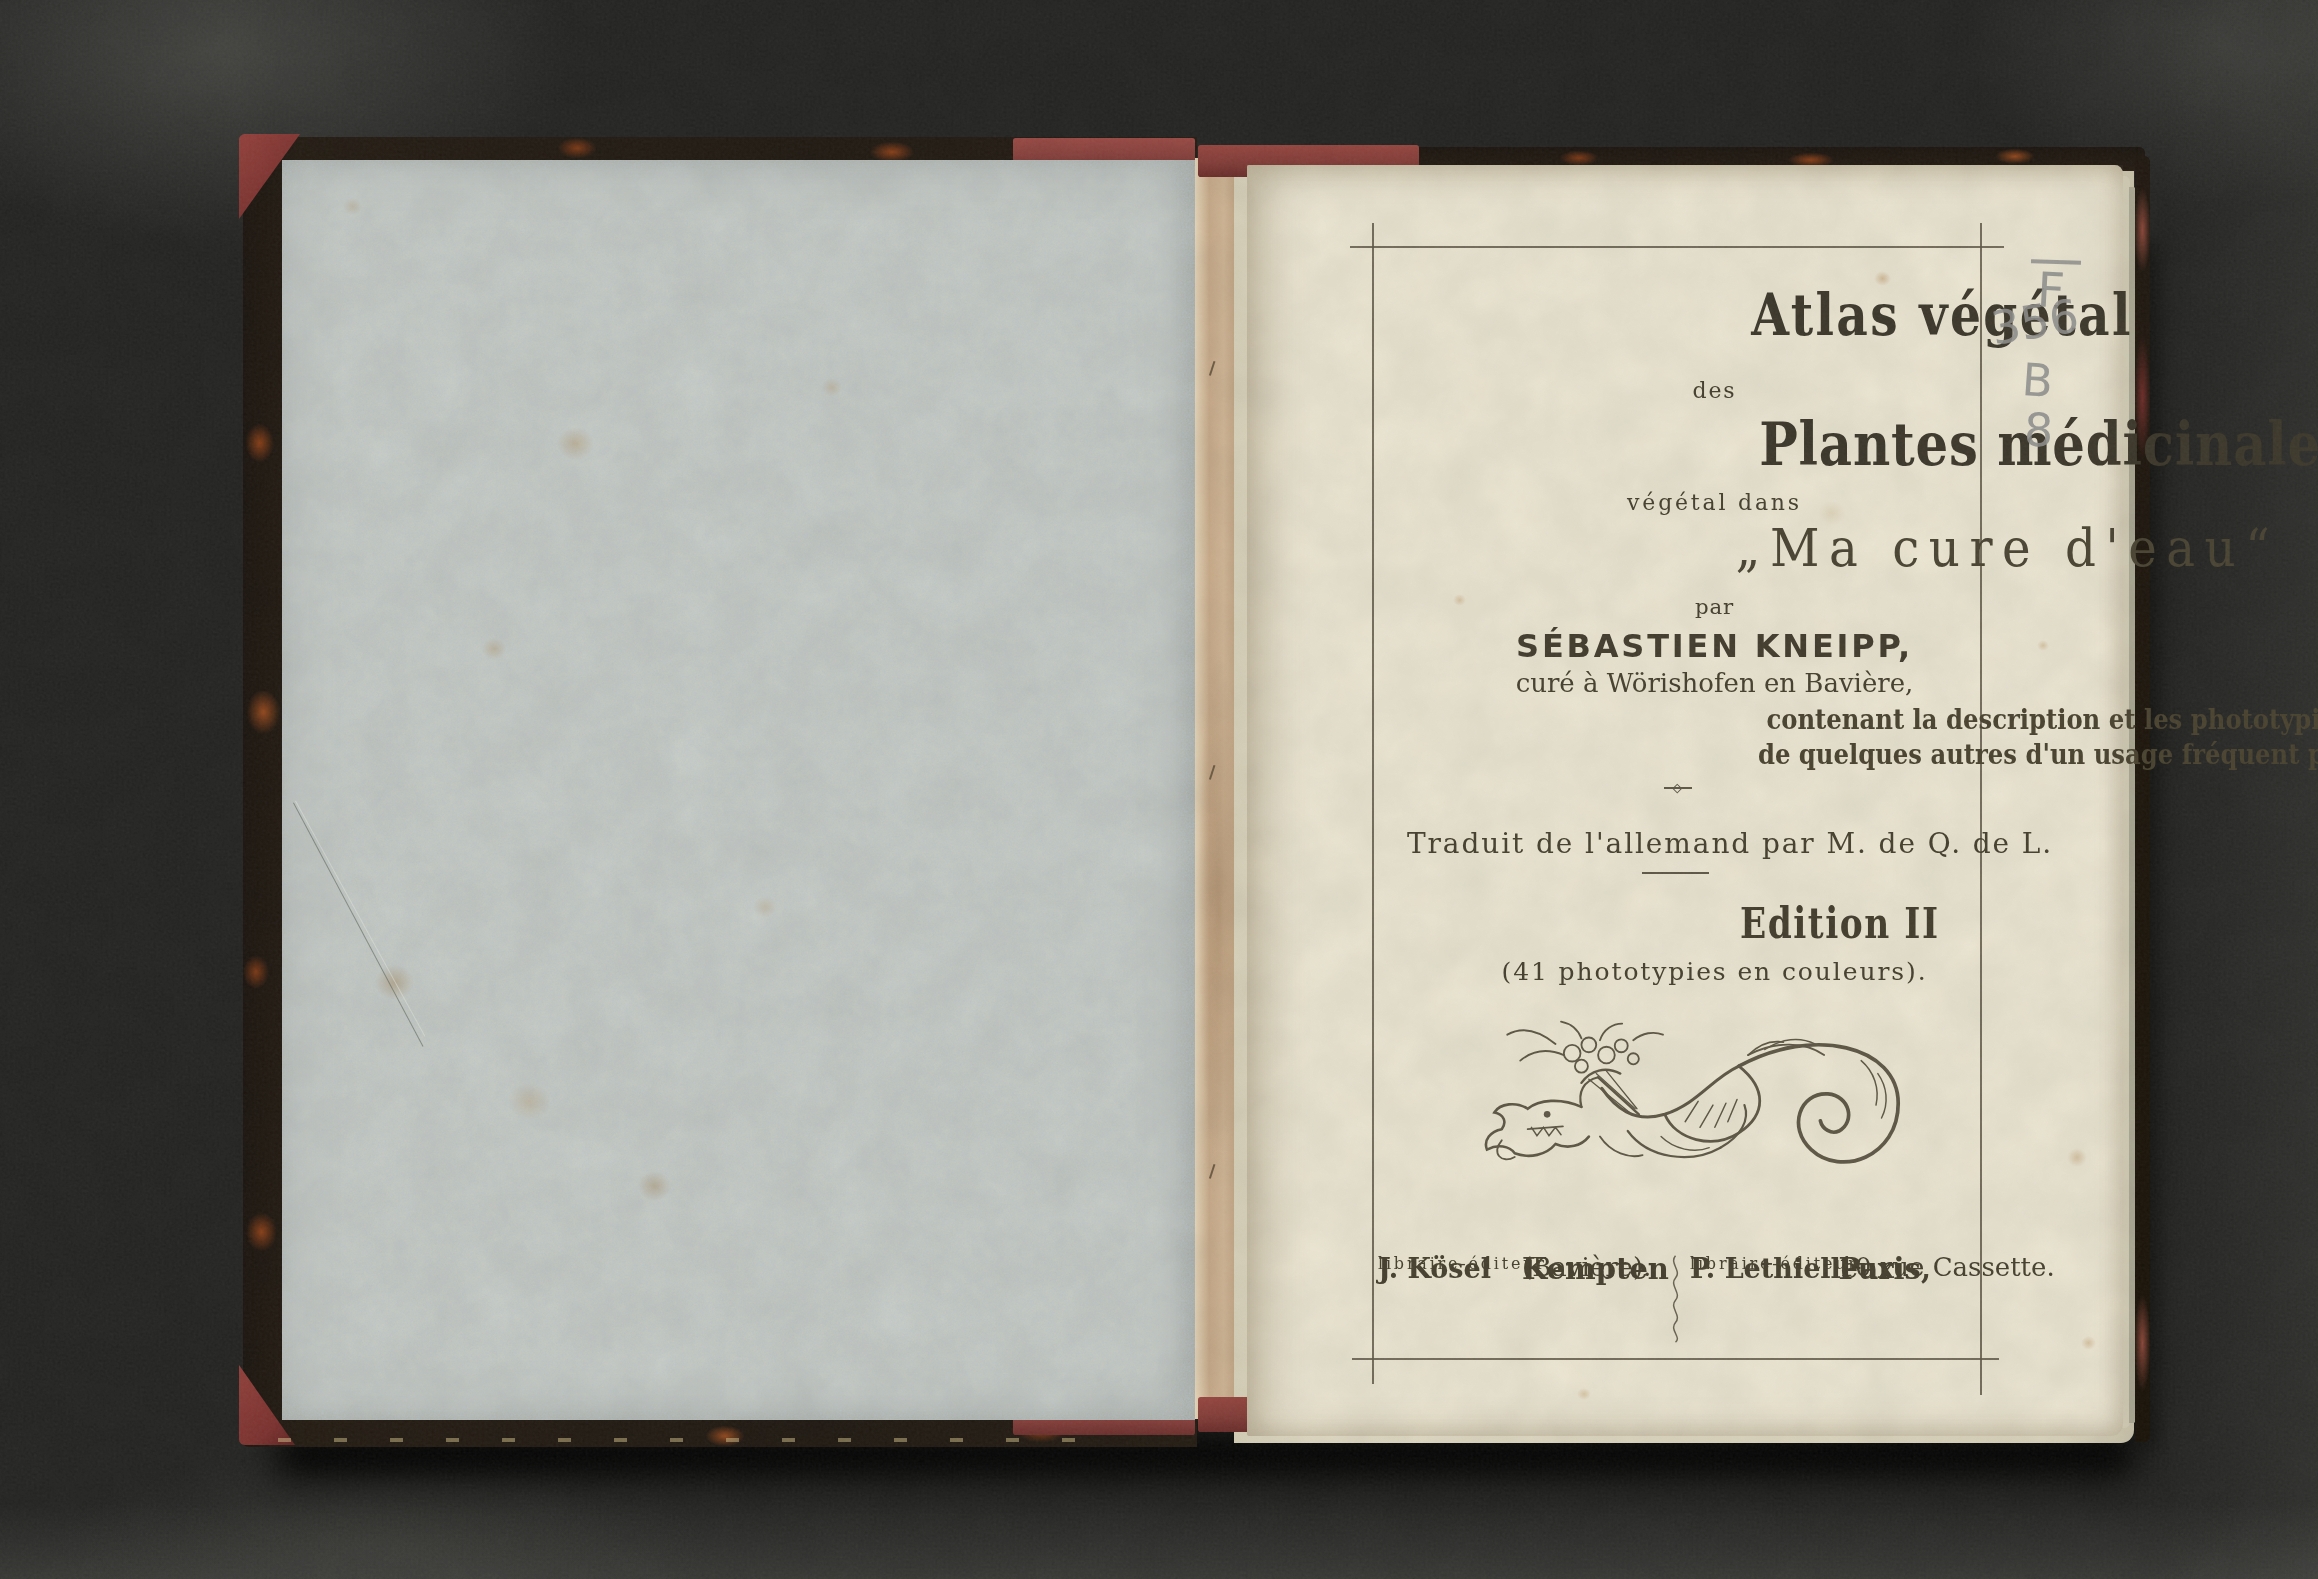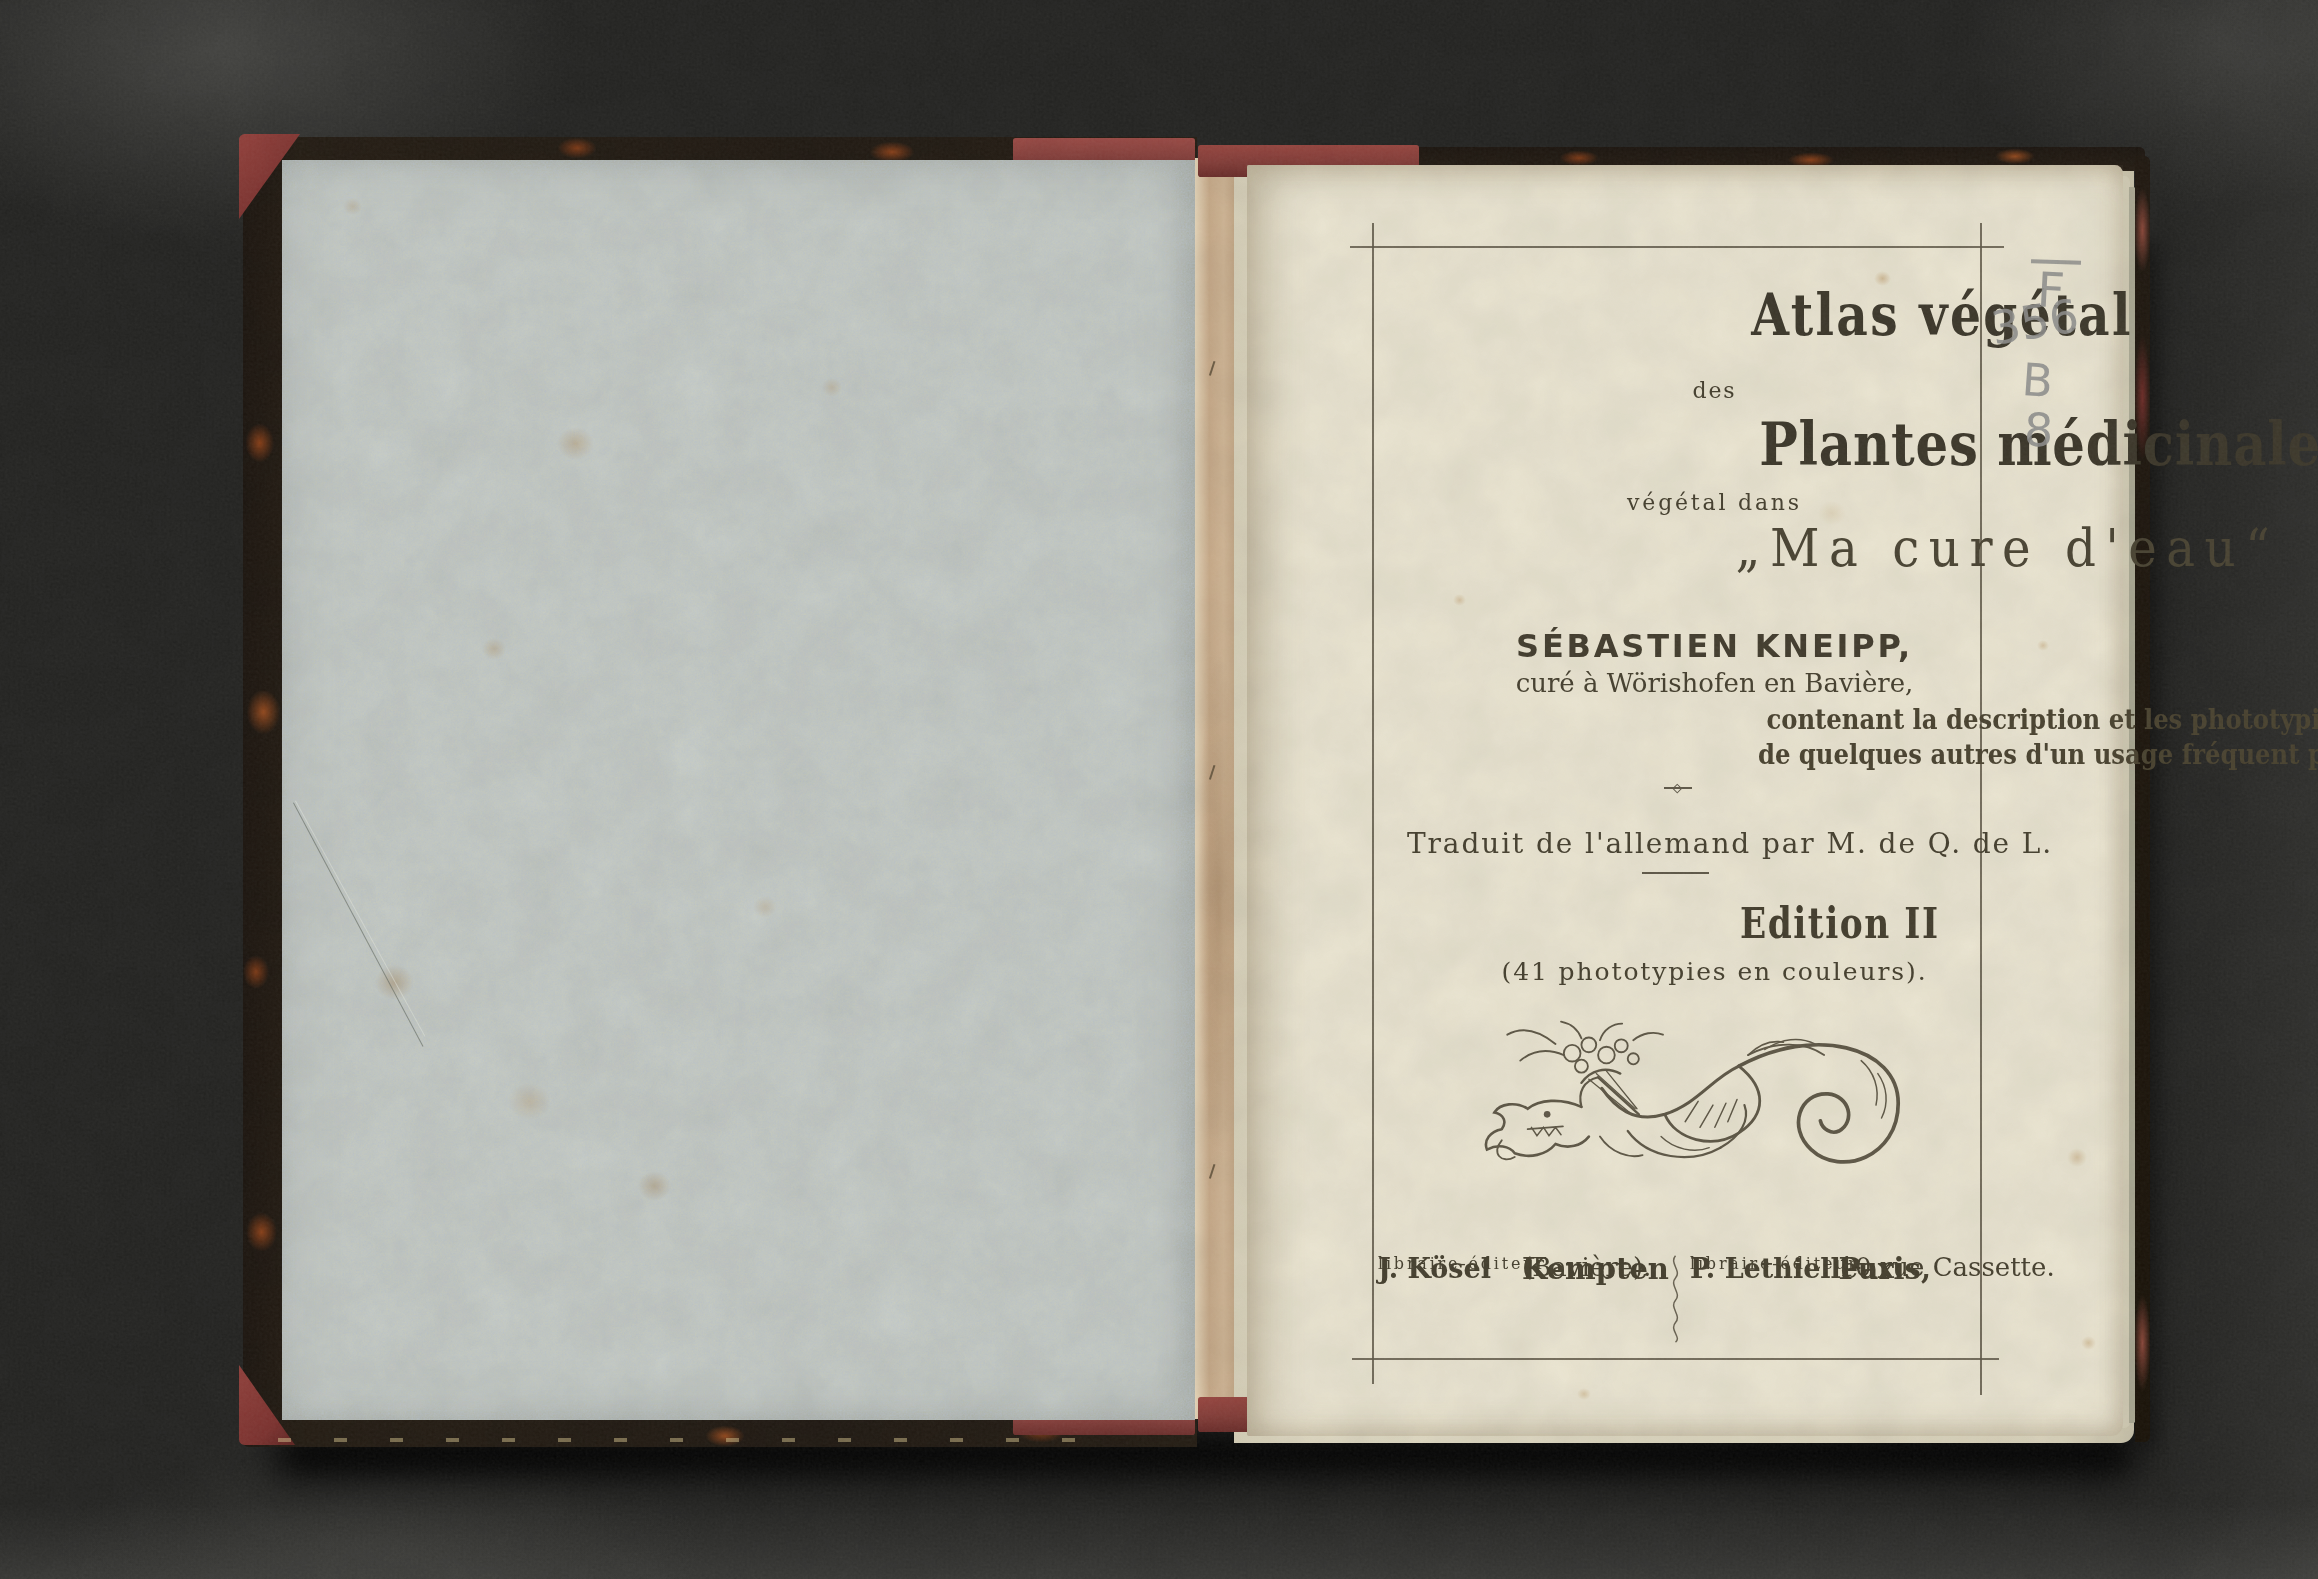--- a/index.html
+++ b/index.html
@@ -223,20 +223,21 @@
       <span>Atlas végétal</span>
     </div>
   <div class="tp t-des">des</div>
   <div class="tp t-title2">
       <span>Plantes médicinales</span>
     </div>
   <div class="tp t-citees">végétal dans</div>
   <div class="tp t-quote">
       <span>„Ma cure d'eau“</span>
     </div>
+  <div class="tp t-par">par</div>
   <div class="tp t-role">curé à Wörishofen en Bavière,</div>
   <div class="tp t-author">SÉBASTIEN KNEIPP,</div>
   <div class="tp t-desc t-desc1">
       <span>contenant la description et les phototypies de ces plantes, ainsi que</span>
     </div>
   <div class="tp t-desc t-desc2">
       <span>de quelques autres d'un usage fréquent parmi le peuple.</span>
     </div>
 
   <div class="t-divider">

